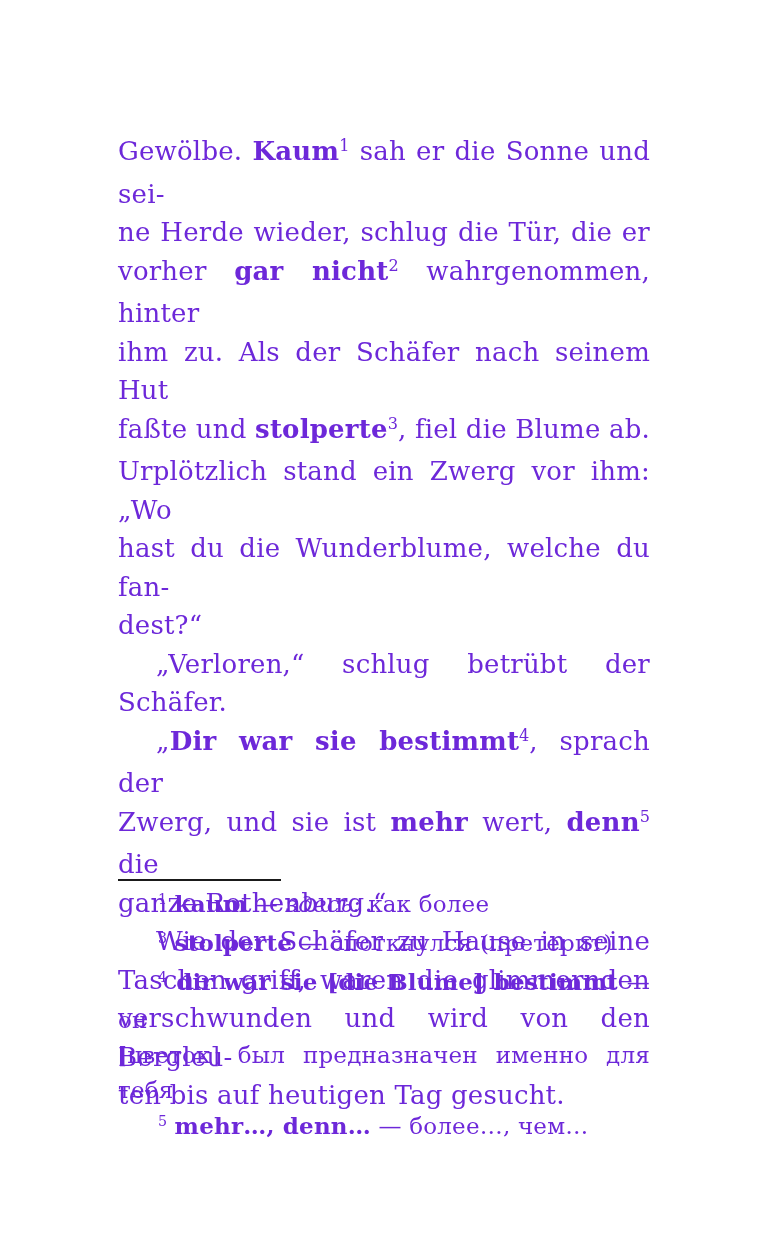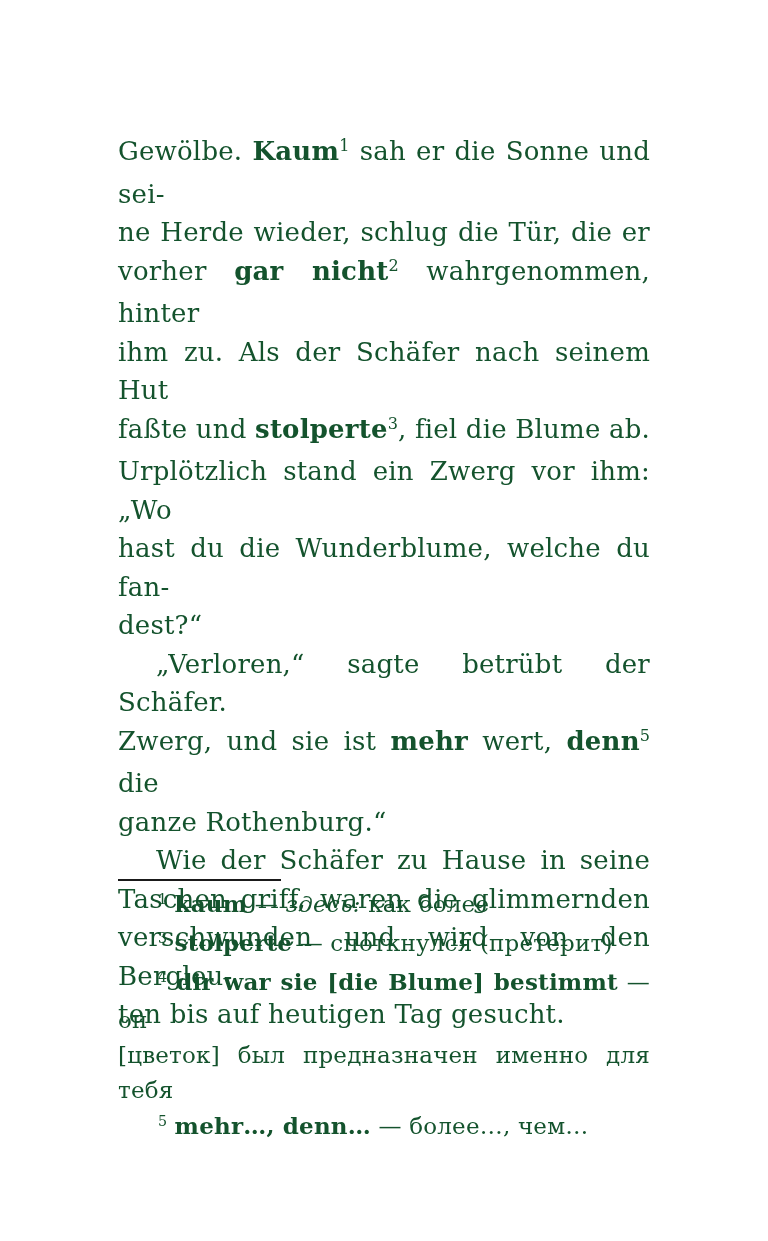--- a/index.html
+++ b/index.html
@@ -26,31 +26,32 @@
   }
   .footnotes{
     position:absolute;left:118px;top:886px;width:532px;
     font-size:23px;line-height:35px;letter-spacing:0.2px;
   }
   .footnotes .line.indent{text-indent:40px;}
 </style>
 </head>
 <body>
 
-<div class="page" style="background: rgb(255, 255, 255); color: #14532d;">
+<div class="page" style="background: rgb(255, 255, 255); color: #6d28d9;">
   <div class="main-text">
       <div class="line"><span>Gewölbe. </span><span class="b">Kaum</span><span class="sup">1</span><span> sah er die Sonne und sei-</span></div>
       <div class="line"><span>ne Herde wieder, schlug die Tür, die er</span></div>
       <div class="line"><span>vorher </span><span class="b">gar nicht</span><span class="sup">2</span><span> wahrgenommen, hinter</span></div>
       <div class="line"><span>ihm zu. Als der Schäfer nach seinem Hut</span></div>
       <div class="line"><span>faßte und </span><span class="b">stolperte</span><span class="sup">3</span><span>, fiel die Blume ab.</span></div>
       <div class="line"><span>Urplötzlich stand ein Zwerg vor ihm: „Wo</span></div>
       <div class="line"><span>hast du die Wunderblume, welche du fan-</span></div>
       <div class="line last"><span>dest?“</span></div>
-      <div class="line indent last"><span>„Verloren,“ sagte betrübt der Schäfer.</span></div>
+      <div class="line indent last"><span>„Verloren,“ schlug betrübt der Schäfer.</span></div>
+      <div class="line indent"><span>„</span><span class="b">Dir war sie bestimmt</span><span class="sup">4</span><span>, sprach der</span></div>
       <div class="line"><span>Zwerg, und sie ist </span><span class="b">mehr</span><span> wert, </span><span class="b">denn</span><span class="sup">5</span><span> die</span></div>
       <div class="line last"><span>ganze Rothenburg.“</span></div>
       <div class="line indent"><span>Wie der Schäfer zu Hause in seine</span></div>
       <div class="line"><span>Taschen griff, waren die glimmernden</span></div>
       <div class="line"><span>verschwunden und wird von den Bergleu-</span></div>
       <div class="line last"><span>ten bis auf heutigen Tag gesucht.</span></div>
     </div>
   <div class="separator" style="width: 163px; background: rgb(26, 26, 26);"></div>
   <div class="footnotes">
       <div class="line indent last"><span class="sup">1</span><span> </span><span class="b">kaum</span><span> — </span><span class="i">здесь:</span><span> как более</span></div>

